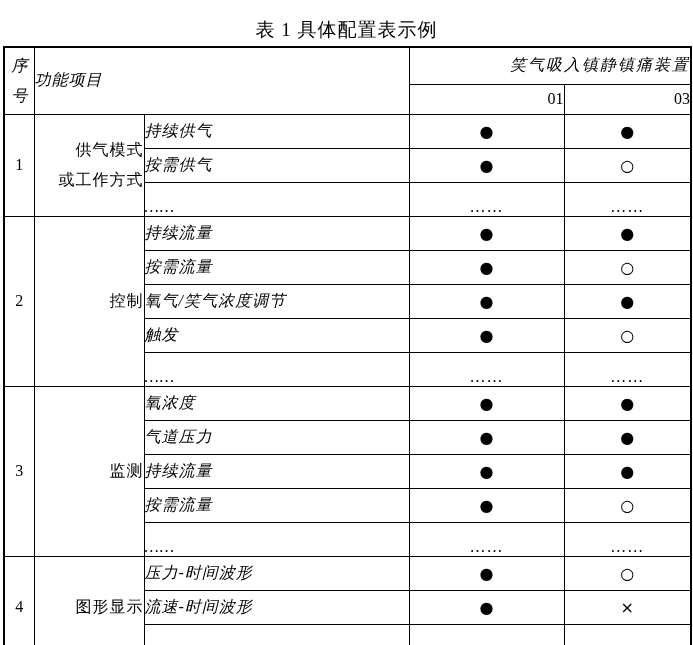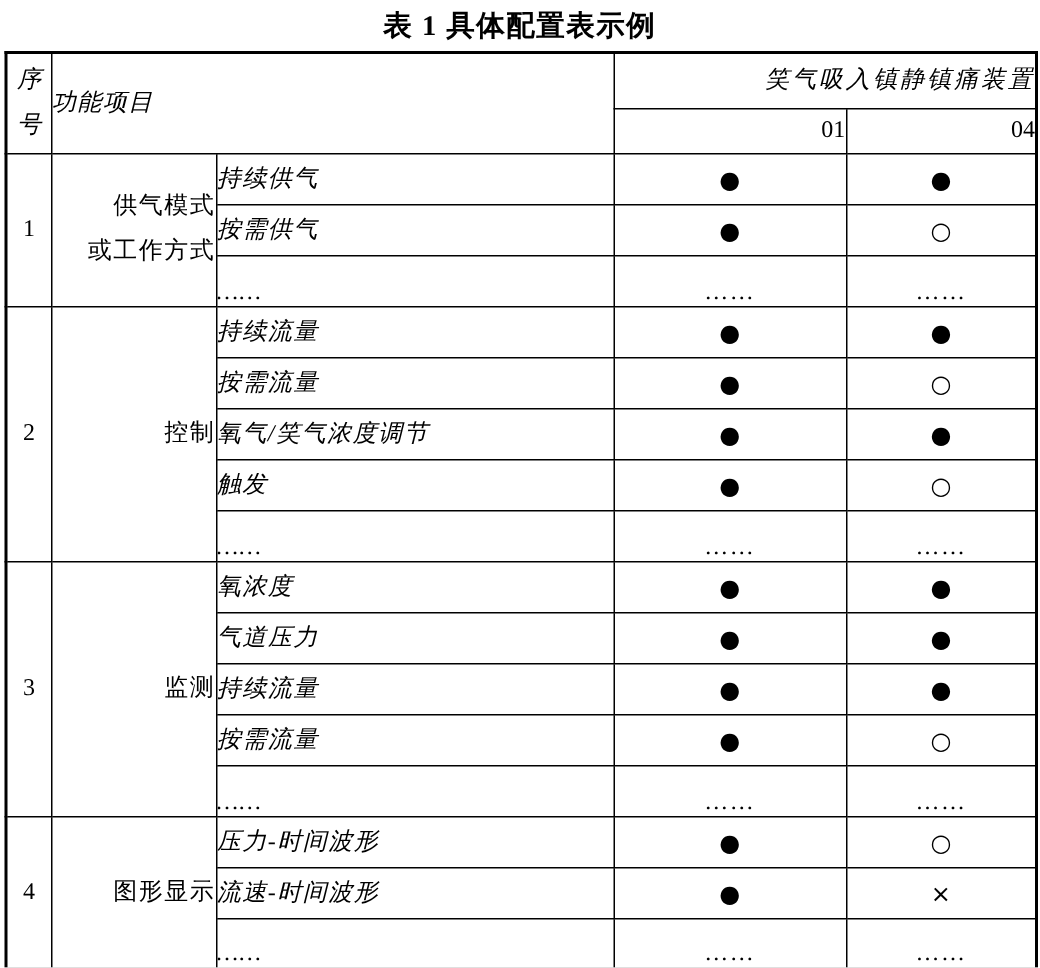--- a/index.html
+++ b/index.html
@@ -13,24 +13,23 @@
     background: #ffffff;
     color: #000000;
     font-family: "Liberation Serif", "DejaVu Serif", serif;
     overflow: hidden;
     box-sizing: border-box;
   }
   .doc-title {
     text-align: center;
     font-size: 19px;
     letter-spacing: 1px;
-    padding-top: 7px;
+    padding-top: 19px;
     height: 27px;
     line-height: 22px;
-    font-weight: bold;
   }
   table.config-table {
     border-collapse: collapse;
     table-layout: fixed;
     width: 687px;
     margin-left: 3px;
     border: 2px solid #000000;
   }
   table.config-table th,
   table.config-table td {
@@ -106,21 +105,21 @@
       <col style="width:127px">
     </colgroup>
     <thead>
       <tr class="header-row-1">
         <th class="h-index" rowspan="2">序号</th>
         <th class="h-function" colspan="2" rowspan="2">功能项目</th>
         <th class="h-device" colspan="2">笑气吸入镇静镇痛装置</th>
       </tr>
       <tr class="header-row-2">
         <th class="h-model">01</th>
-        <th class="h-model">04</th>
+        <th class="h-model">03</th>
       </tr>
     </thead>
     <tbody>
         <tr>
           <td class="col-index" rowspan="3">1</td>
           <td class="col-category" rowspan="3">供气模式
 或工作方式</td>
           <td class="col-item">持续供气</td>
           <td class="col-sym">●</td>
           <td class="col-sym">●</td>

